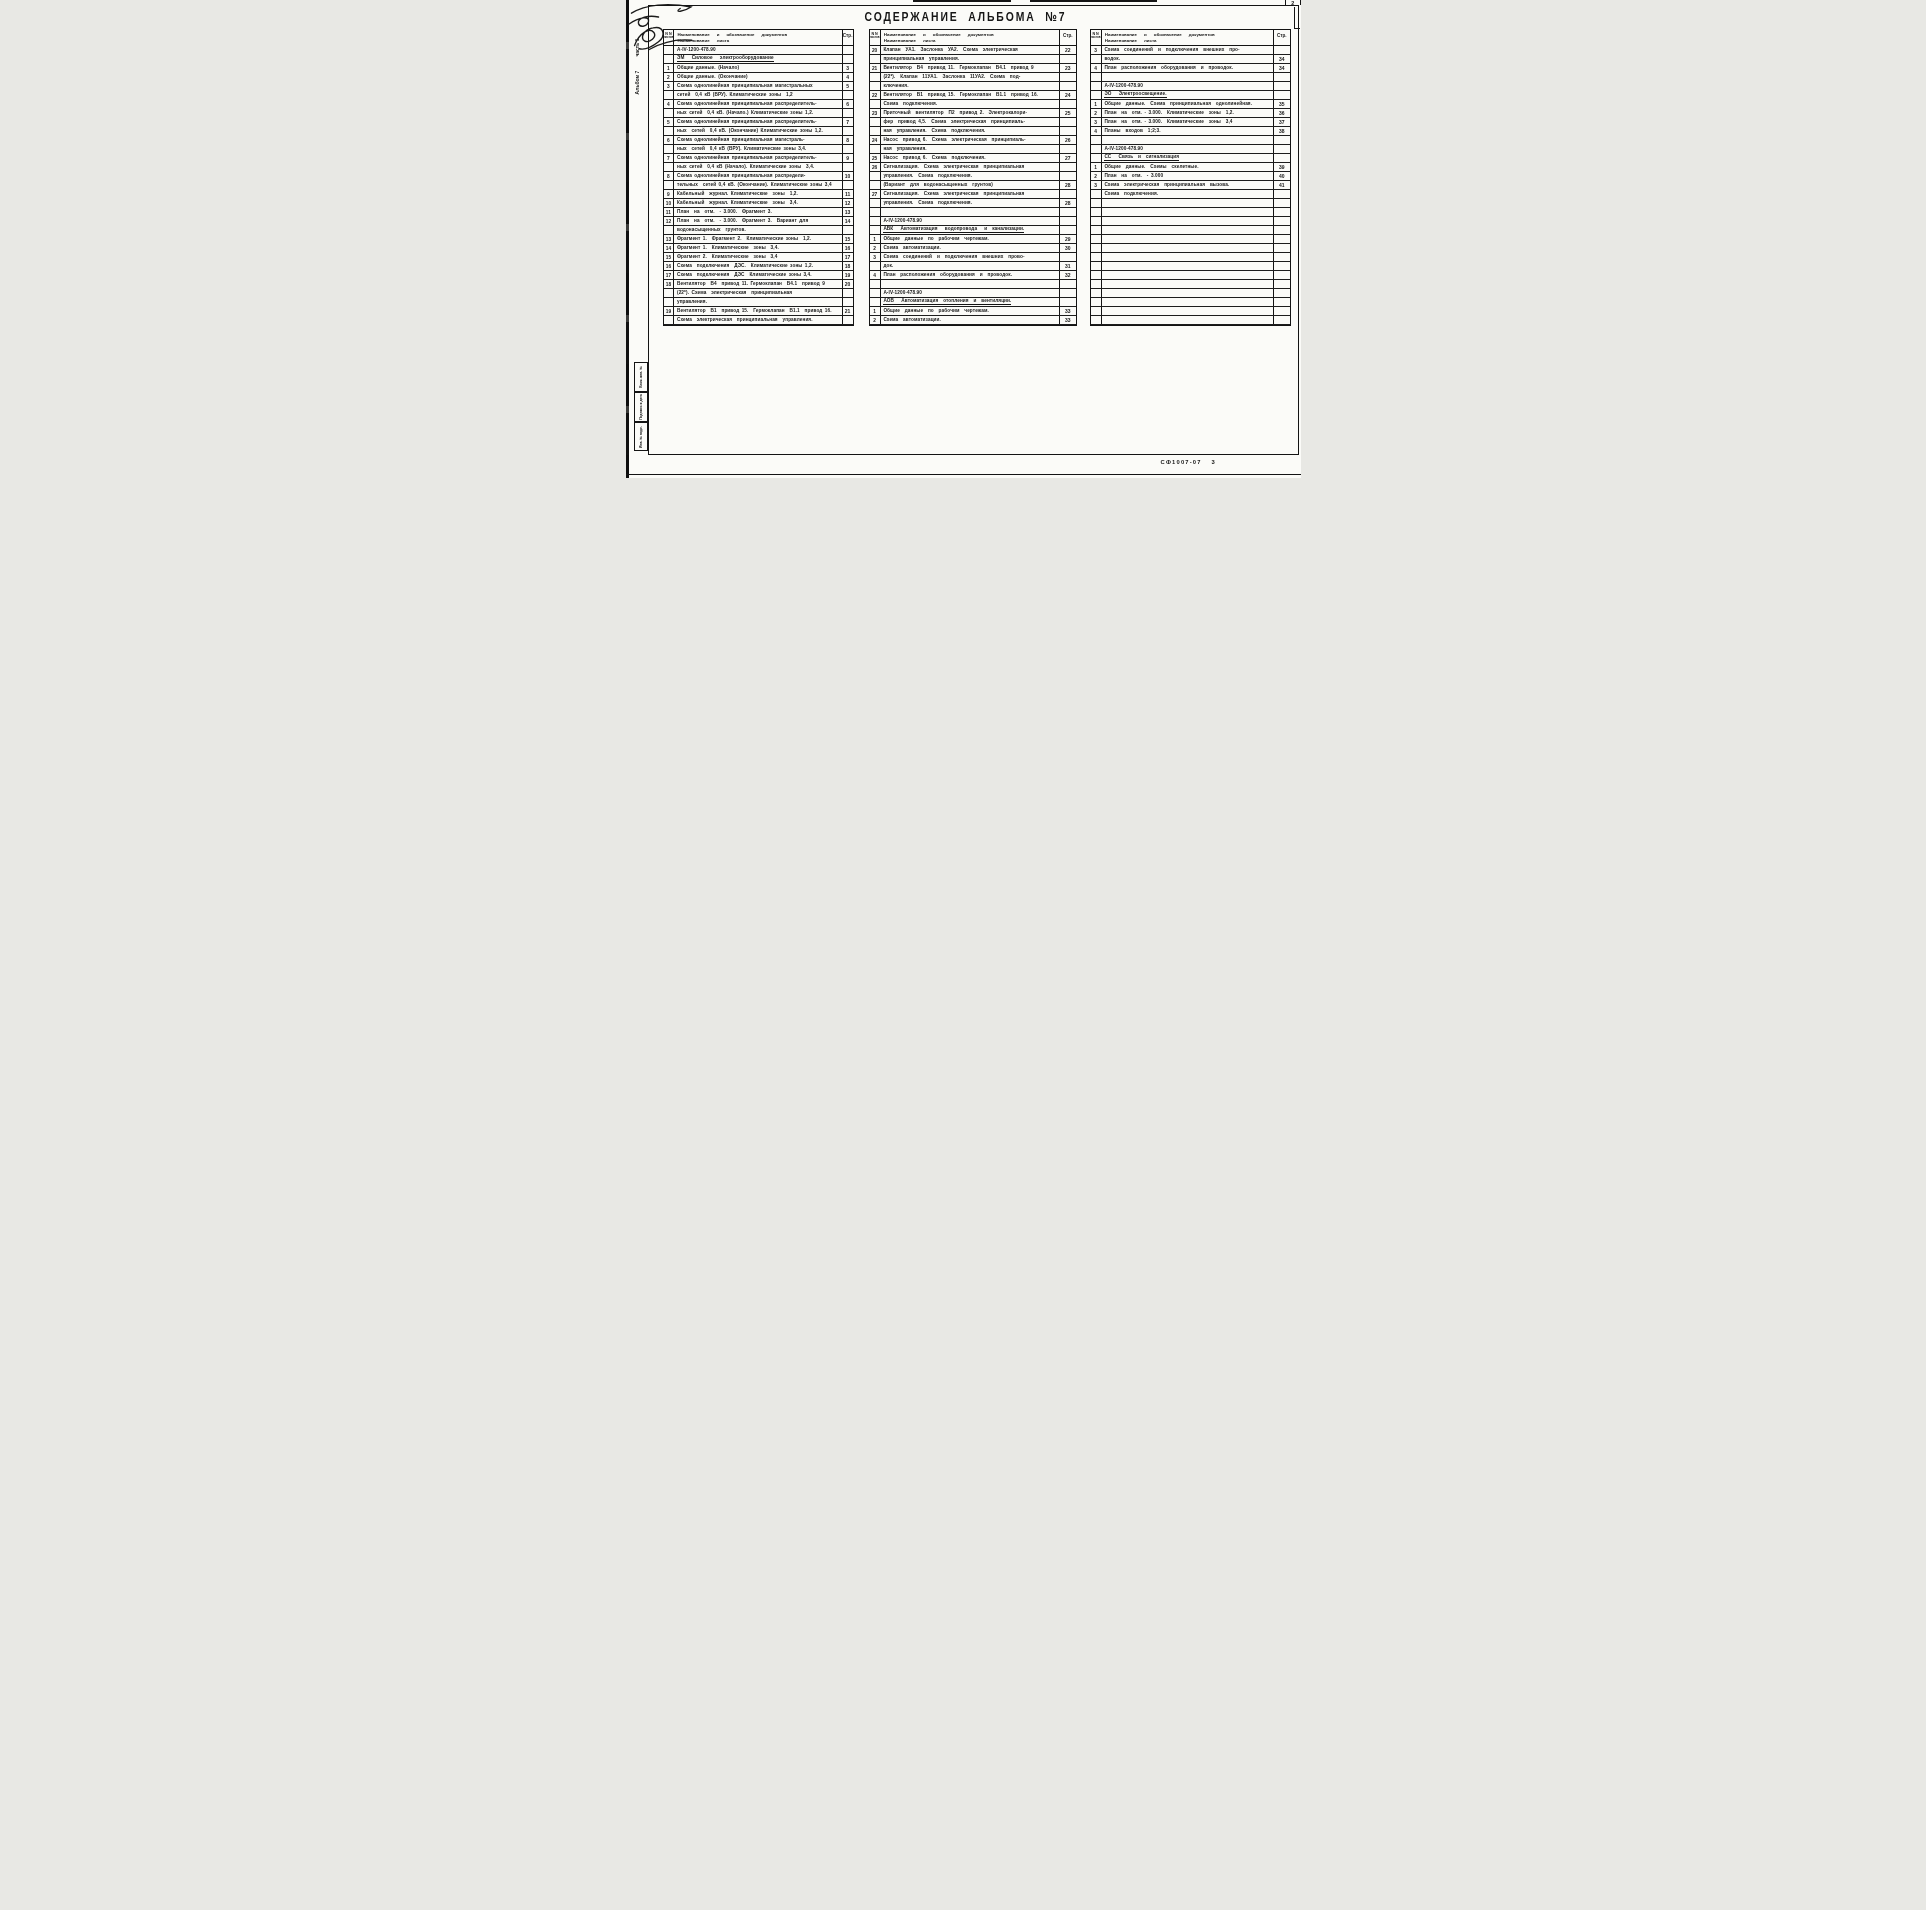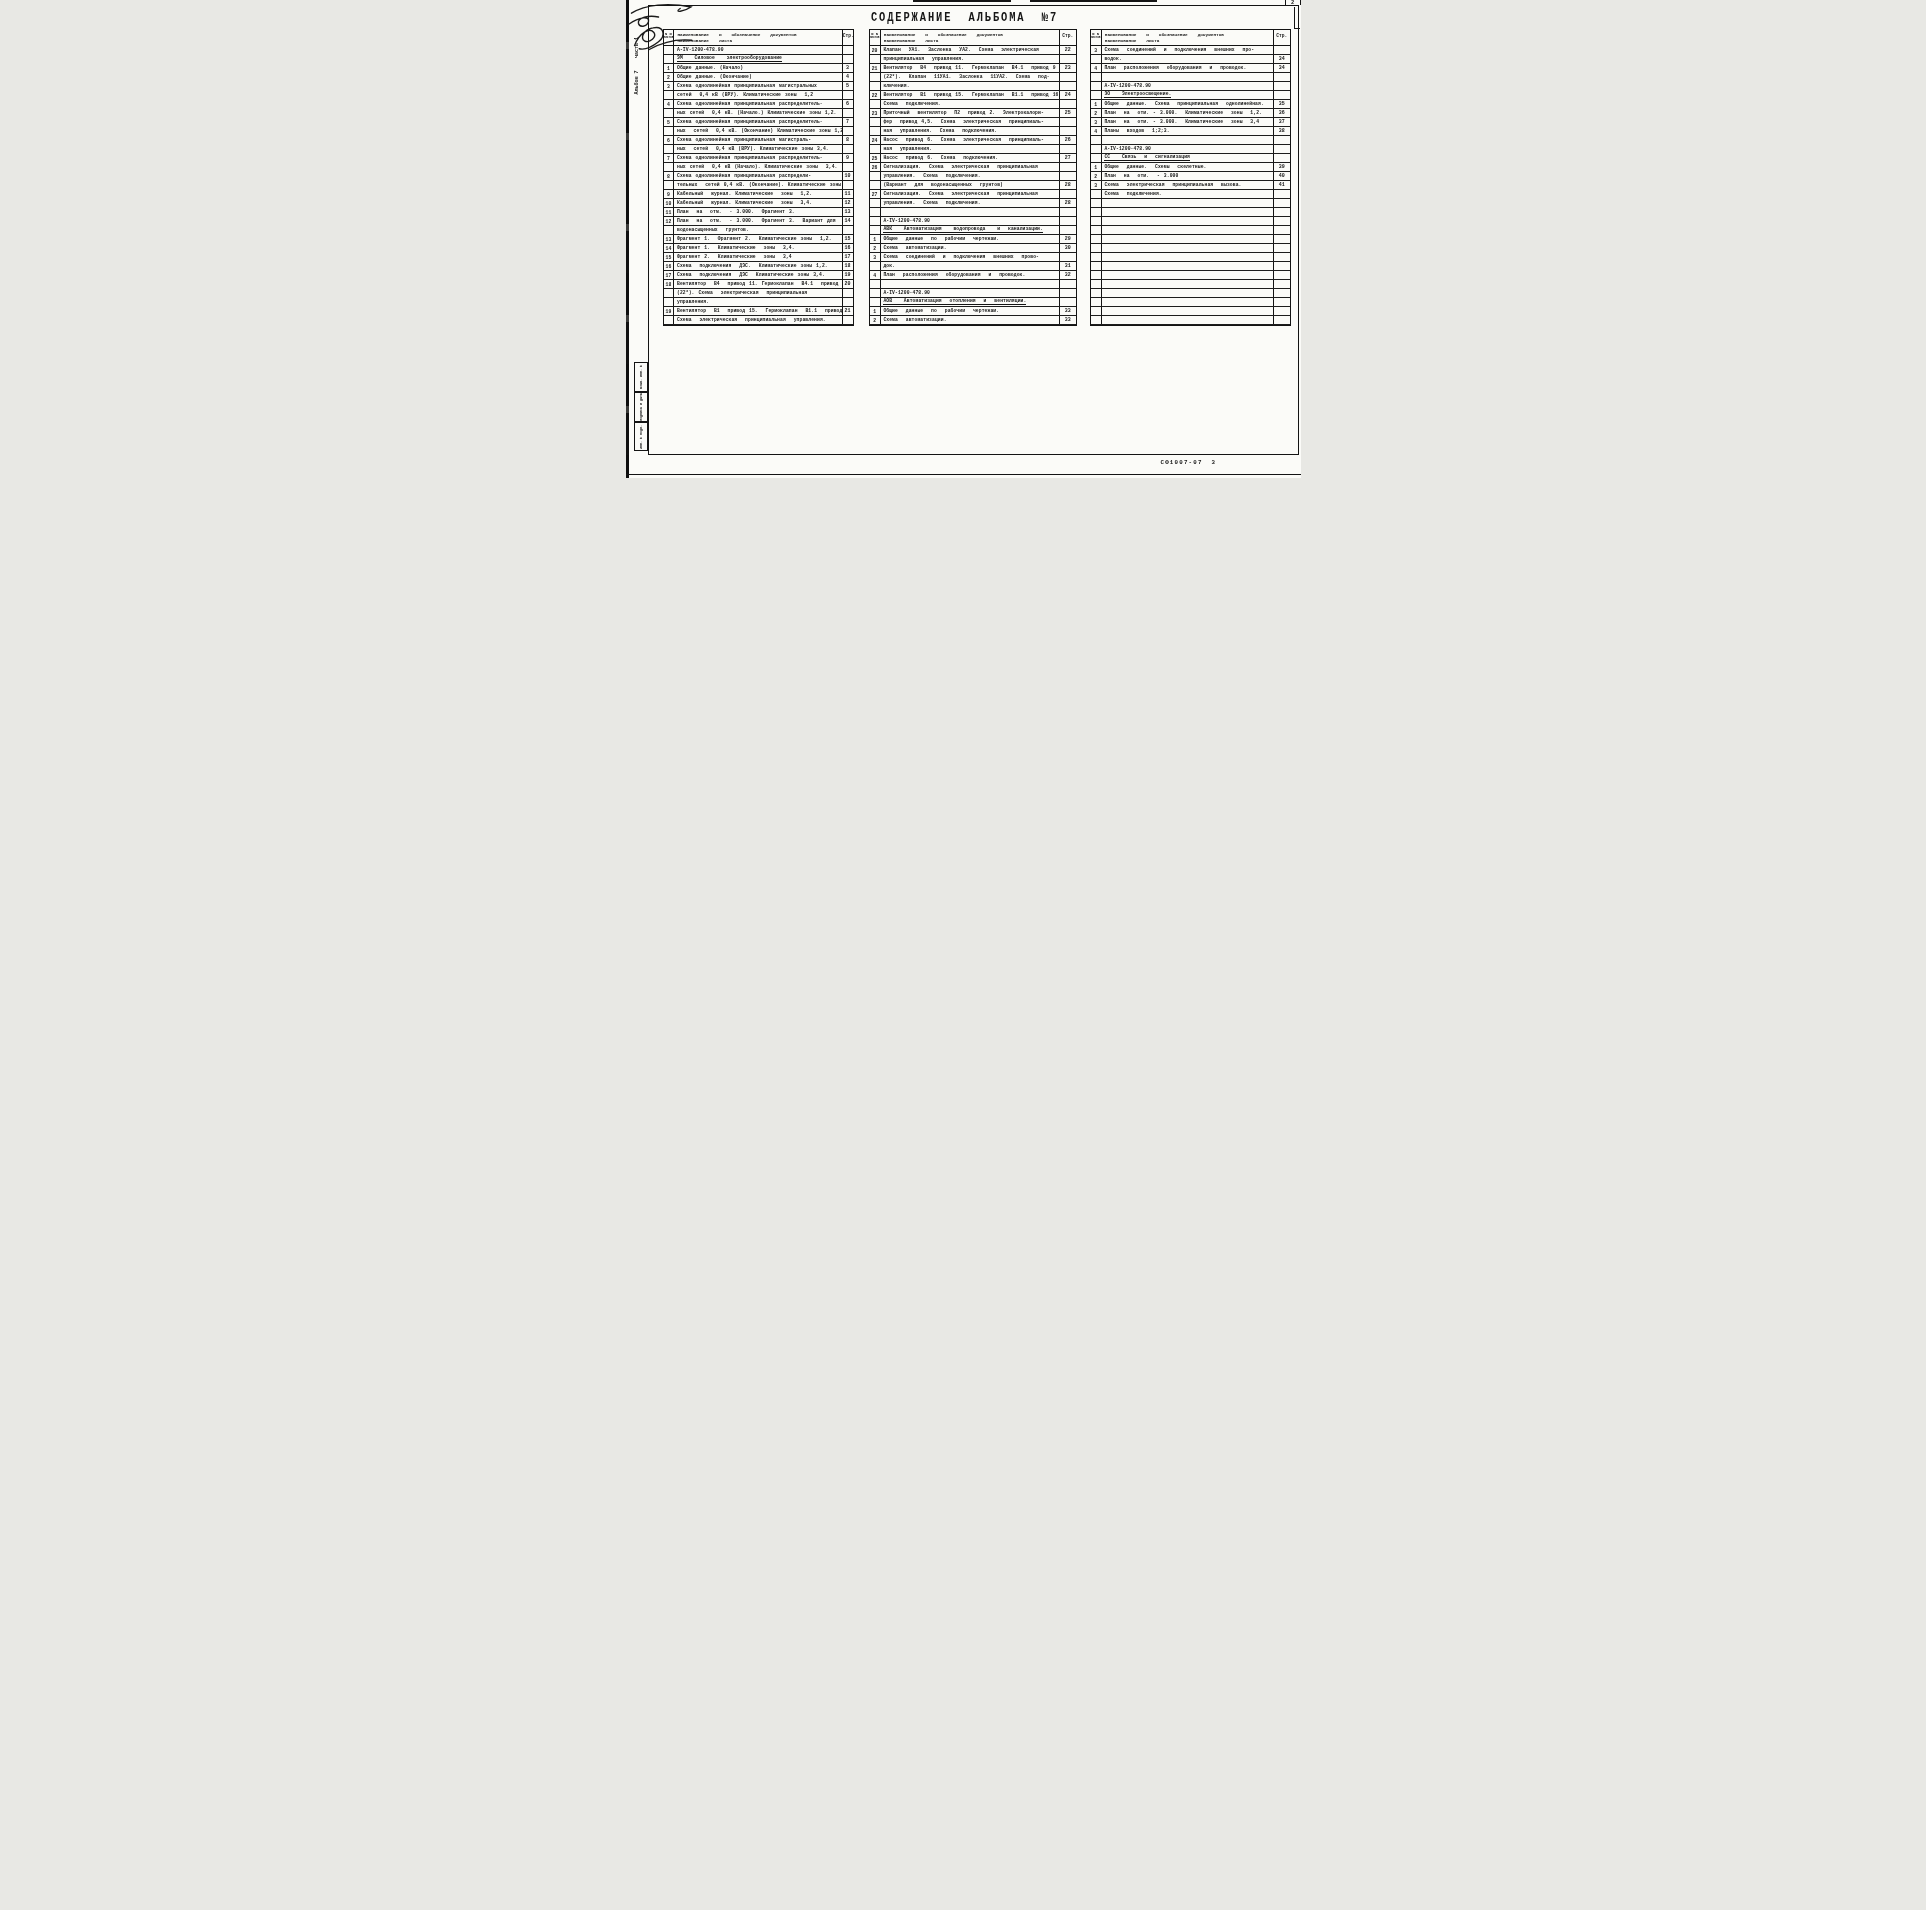--- a/index.html
+++ b/index.html
@@ -1,19 +1,19 @@
 <!DOCTYPE html>
 <html style="font-size:6.2px"><head>
 <meta charset="utf-8">
 <style>
   html,body{margin:0;padding:0;background:#e8e8e4;}
   .sheet{
     position:relative; width:675px; height:478px; margin:0 auto;
     background:#fbfbf8; overflow:hidden;
-    font-family:Liberation Mono, monospace; color:#161616;
+    font-family:Liberation Sans, sans-serif; color:#161616;
   }
   
   .edge-smudge{position:absolute; left:0; top:0; width:3.5px; height:478px;
     background:repeating-linear-gradient(180deg,#0d0d0d 0 42px,#3a3a38 42px 49px,#101010 49px 91px);}
   .top-smudge{position:absolute; top:0; height:1.9px; background:#151515;}
   
   .main-frame{position:absolute; left:22.3px; top:5.4px; width:651px; height:450px;
     border:1.2px solid #141414; box-sizing:border-box;}
   .bottom-edge{position:absolute; left:0; top:474px; width:675px; height:1.2px; background:#141414;}
   .corner-box{position:absolute; left:668px; top:6.5px; width:5px; height:21.6px;

